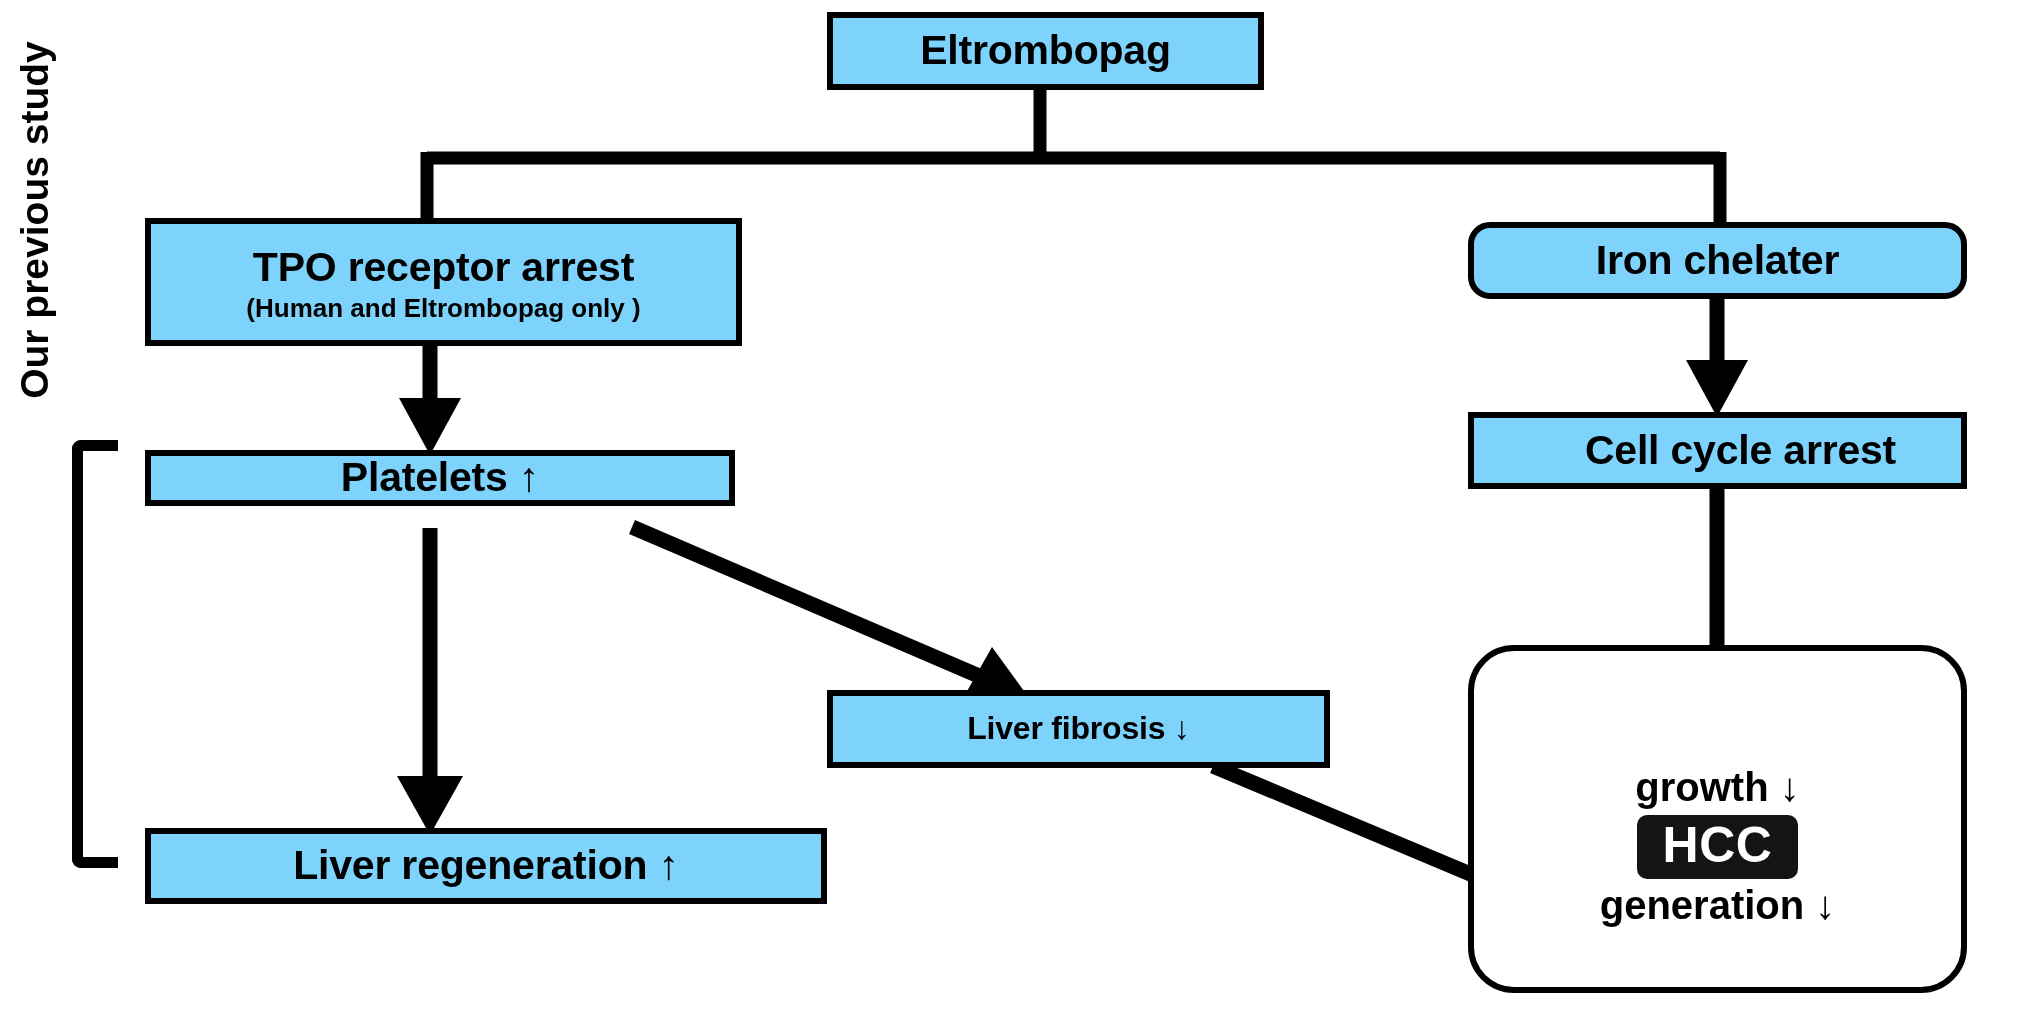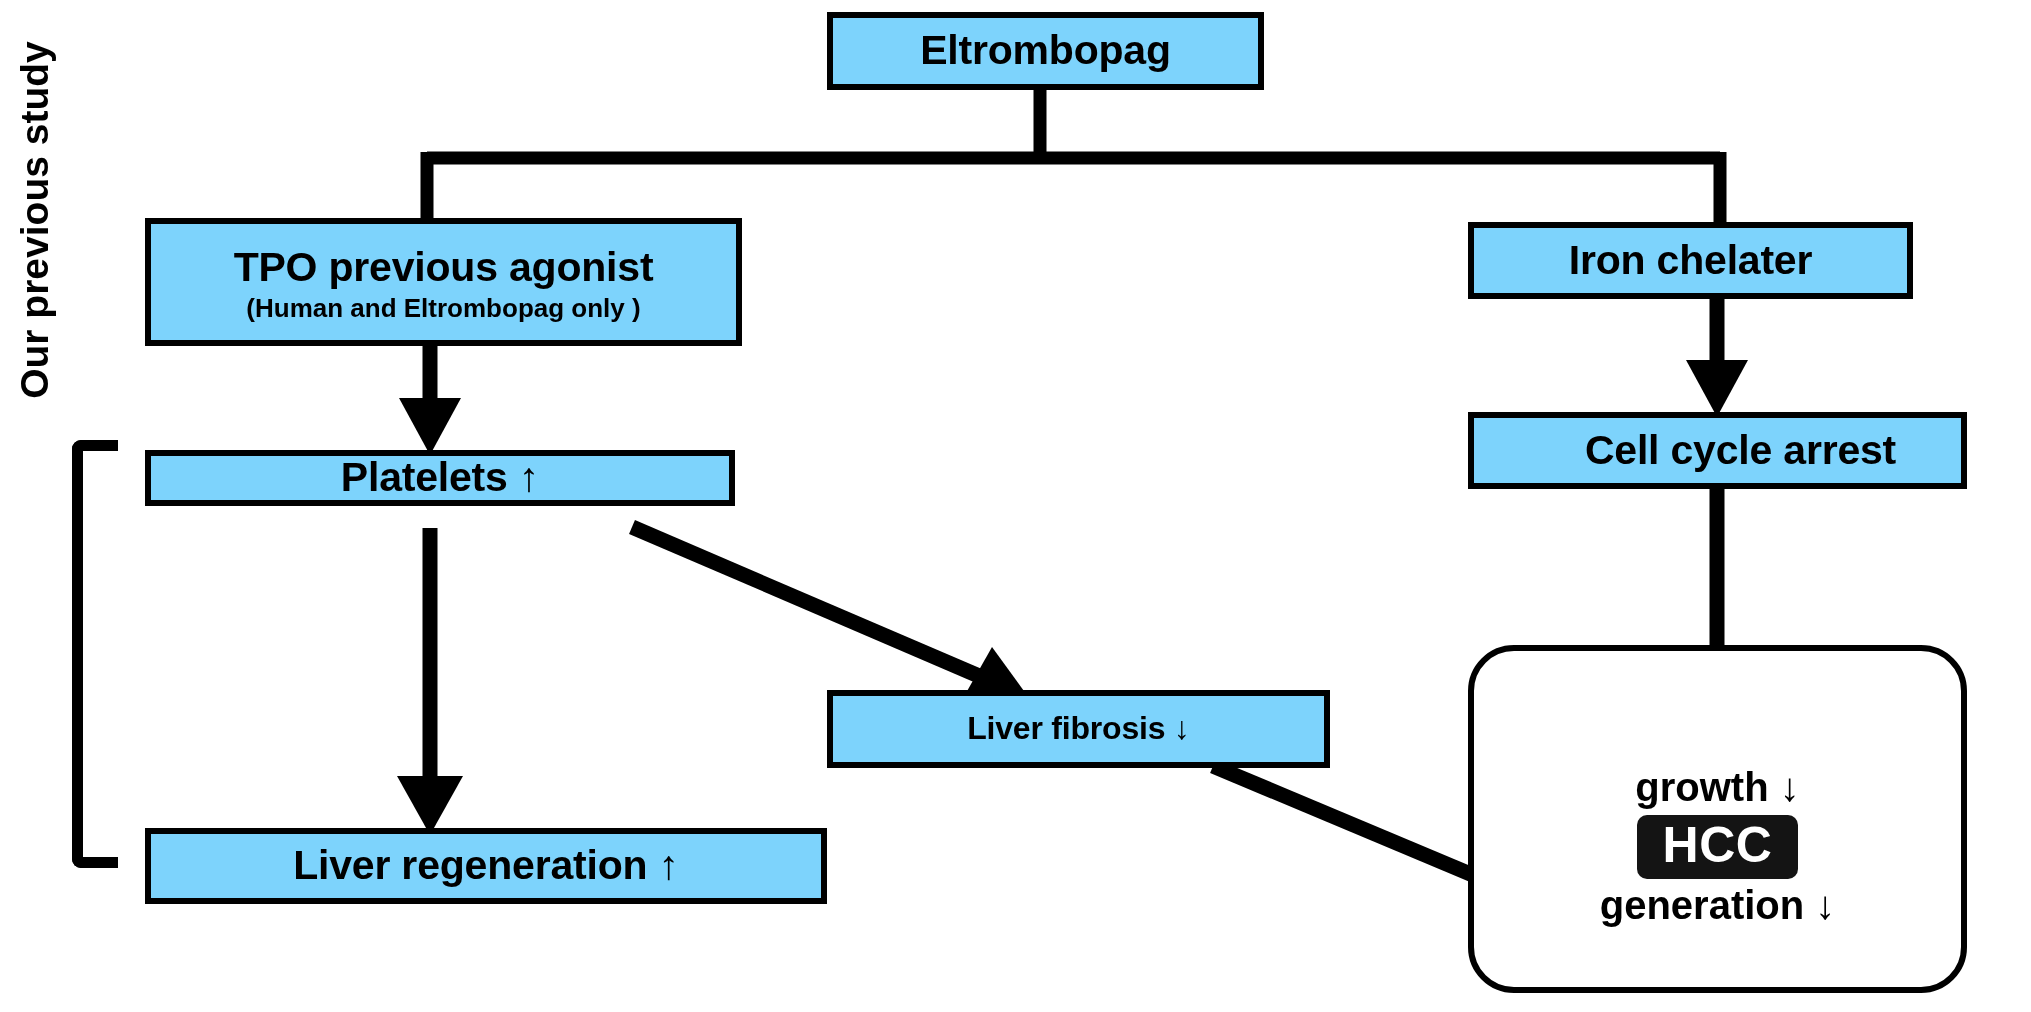--- a/index.html
+++ b/index.html
@@ -57,21 +57,21 @@
   #node-eltrombopag .main-label { font-size: 41px; }
 
   #node-tpo {
     left: 145px; top: 218px; width: 597px; height: 128px;
     padding-top: 4px;
   }
   #node-tpo .main-label { font-size: 41px; }
   #node-tpo .sub-label { font-size: 26px; margin-top: 6px; }
 
   #node-iron {
-    left: 1468px; top: 222px; width: 445px; height: 77px;
+    left: 1468px; top: 222px; width: 499px; height: 77px; border-radius: 22px;
   }
   #node-iron .main-label { font-size: 41px; }
 
   #node-platelets {
     left: 145px; top: 450px; width: 590px; height: 56px;
   }
   #node-platelets .main-label { font-size: 41px; }
 
   #node-cellcycle {
     left: 1468px; top: 412px; width: 499px; height: 77px; padding-left: 46px;
@@ -207,21 +207,21 @@
   <div id="bracket-group">
     <div id="bracket-shape"></div>
   </div>
   <div id="previous-study-label">Our previous study</div>
 
   <div class="node" id="node-eltrombopag">
     <span class="main-label">Eltrombopag</span>
   </div>
 
   <div class="node" id="node-tpo">
-    <span class="main-label">TPO previous agonist</span>
+    <span class="main-label">TPO receptor arrest</span>
     <span class="sub-label">(Human and Eltrombopag only )</span>
   </div>
 
   <div class="node" id="node-iron">
     <span class="main-label">Iron chelater</span>
   </div>
 
   <div class="node" id="node-platelets">
     <span class="main-label">Platelets ↑</span>
   </div>

